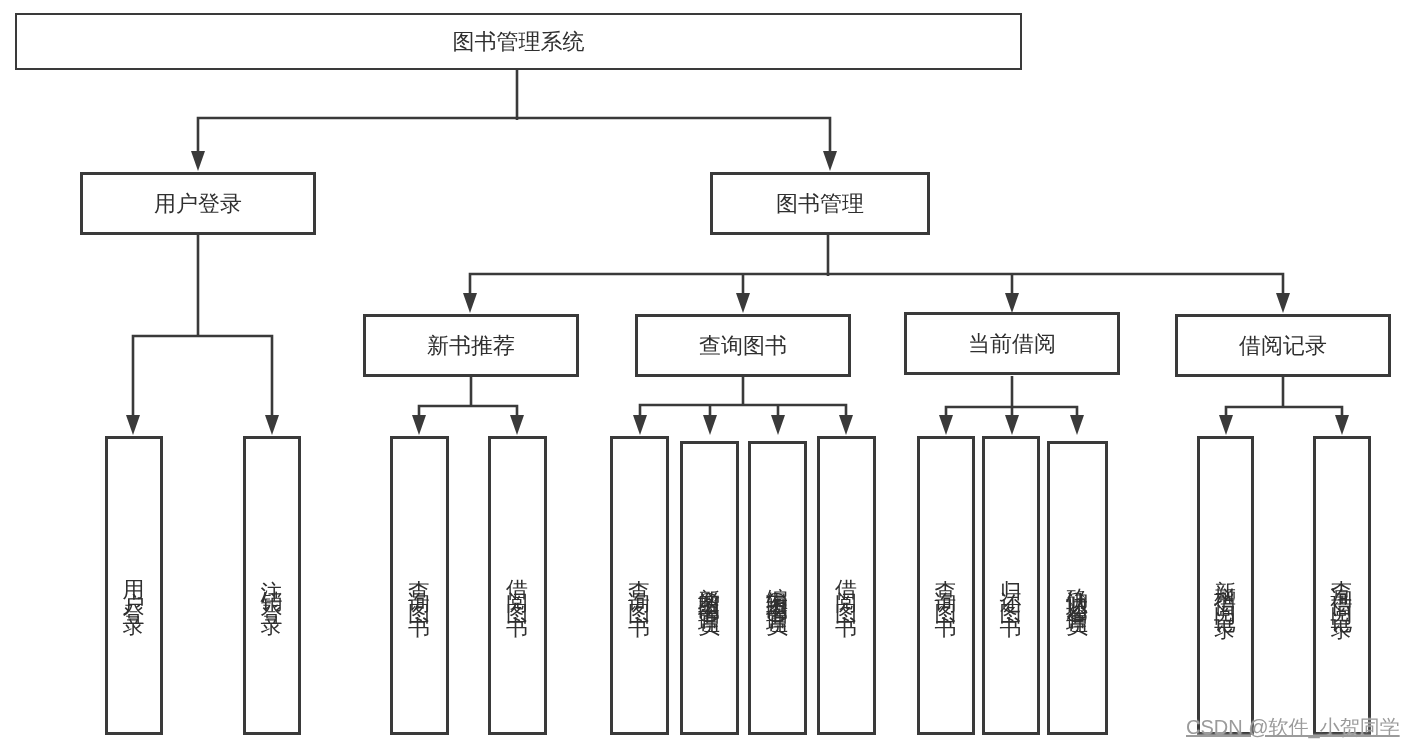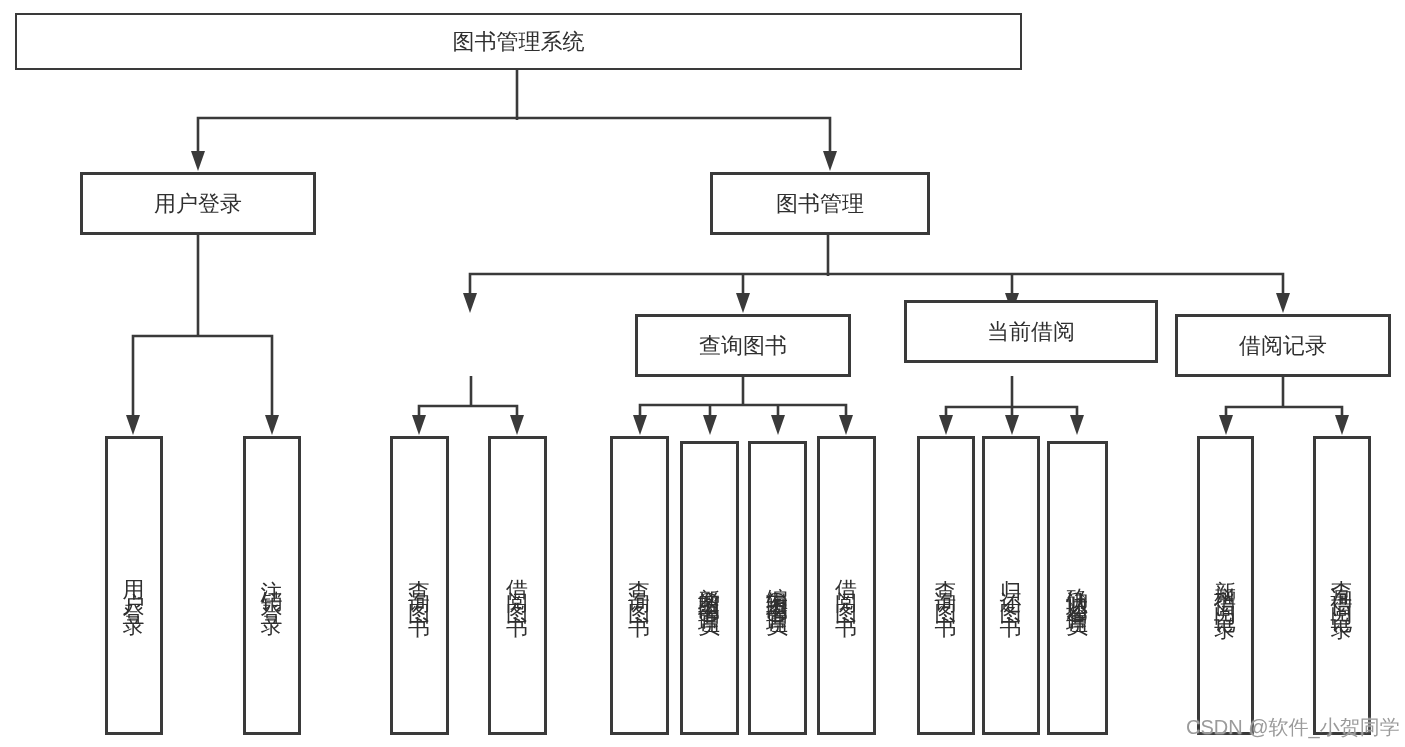--- a/index.html
+++ b/index.html
@@ -48,20 +48,21 @@
   .sp-wide{letter-spacing:12px;}
   .sp-mid{letter-spacing:8px;}
   .sp-tight{letter-spacing:4px;}
   .watermark{
     position:absolute;
     left:1186px;top:714px;
     font-size:20px;
     color:var(--watermark);
     white-space:nowrap;
     text-shadow:0 0 2px #ffffff;
+    text-decoration:underline;
   }
 </style>
 </head>
 <body>
 
 <div class="canvas">
 
   <svg class="connectors" viewBox="0 0 1405 747" aria-hidden="true">
 
     <path d="M517 69 V120"></path>
@@ -114,24 +115,27 @@
     <span>图书管理系统</span>
   </div>
 
   <div class="hbox" style="left:80px;top:172px;width:236px;height:63px">
     <span>用户登录</span>
   </div>
   <div class="hbox" style="left:710px;top:172px;width:220px;height:63px">
     <span>图书管理</span>
   </div>
 
+  <div class="hbox" style="left:363px;top:314px;width:216px;height:63px">
+    <span>新书推荐</span>
+  </div>
   <div class="hbox" style="left:635px;top:314px;width:216px;height:63px">
     <span>查询图书</span>
   </div>
-  <div class="hbox" style="left:904px;top:300px;width:254px;height:63px">
+  <div class="hbox" style="left:904px;top:312px;width:216px;height:63px">
     <span>当前借阅</span>
   </div>
   <div class="hbox" style="left:1175px;top:314px;width:216px;height:63px">
     <span>借阅记录</span>
   </div>
 
   <div class="vbox" style="left:105px;top:436px;width:58px;height:299px">
     <span class="vtext sp-wide">用户登录</span>
   </div>
   <div class="vbox" style="left:243px;top:436px;width:58px;height:299px">

